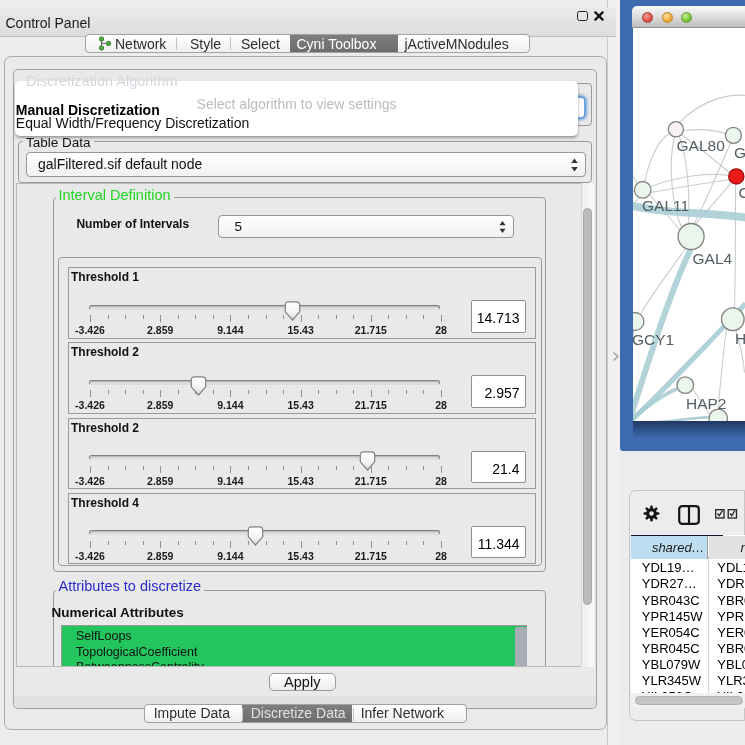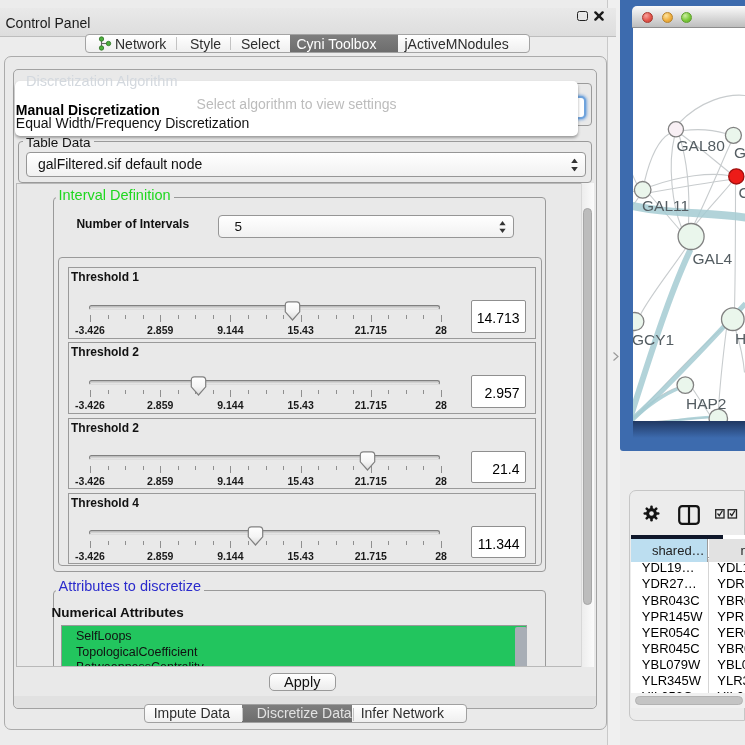--- a/index.html
+++ b/index.html
@@ -77,21 +77,21 @@
 #nettb { position:absolute; left:632px; top:5.5px; width:113px; height:22px;
   background:linear-gradient(#FBFBFB,#BEBEBE); border-bottom:1px solid #8E8E8E; border-radius:5px 0 0 0; }
 .tl { position:absolute; top:6.9px; width:11px; height:11px; border-radius:50%; }
 #canvas { position:absolute; left:632.5px; top:27.5px; width:112.5px; height:393px; background:#fff; overflow:hidden; }
 #canvshadow { position:absolute; left:632.5px; top:420.5px; width:112.5px; height:17px; background:linear-gradient(rgba(22,38,72,0.75),rgba(61,107,174,0)); }
 
 #tpbar { position:absolute; left:620px; top:455.5px; width:125px; height:27px; background:#E3E3E3; }
 #tpbar .t { position:absolute; left:14px; top:0; line-height:26px; font-size:13px; color:#333; }
 #tpanel { position:absolute; left:629px; top:489.5px; width:116px; height:231px; background:#ECECEC; border:1px solid #C6C6C6; border-radius:7px 0 0 7px; }
 #ttable { position:absolute; left:631px; top:534.5px; width:114px; height:158.5px; background:#fff; overflow:hidden; }
-#thead { position:absolute; left:0; top:0; width:92px; height:23.5px; border-top:4px solid #0f172a; border-bottom:1px solid #9b9b9b; }
+#thead { position:absolute; left:0; top:0; width:92px; height:23.5px; border-top:1px solid #0f172a; border-bottom:1px solid #9b9b9b;font-style:italic; }
 #th1 { position:absolute; left:0; top:0; width:76.5px; height:23.5px; background:#BCDEF0; border-right:1px solid #9b9b9b; text-align:center; padding-left:19px; line-height:23px; font-size:13px; color:#222; }
 #th2 { position:absolute; left:77.5px; top:0; width:36.5px; height:23.5px; background:#E2E2E2; line-height:23px; font-size:13px; color:#222; padding-left:32px; }
 .trow { position:absolute; left:0; width:114px; height:16.1px; font-size:13px; color:#000; }
 .tc1 { position:absolute; left:10.8px; top:0; line-height:17px; }
 .tc2 { position:absolute; left:86.3px; top:0; line-height:17px; }
 #tcoldiv { position:absolute; left:76.5px; top:24.5px; width:1px; height:134px; background:#D5D5D5; }
 #hsb { position:absolute; left:631px; top:693px; width:114px; height:14.5px; background:#F0F0F0; }
 #hsbthumb { position:absolute; left:3.5px; top:3px; width:108px; height:8.5px; background:#C4C4C4; border:1px solid #B2B2B2; border-radius:4.5px; }
 
 .ghost { color:#D3D8DE !important; }
@@ -488,21 +488,21 @@
   </div>
   <div id="vsb"></div>
   <div id="vsbthumb"></div>
 
   <div id="apply">Apply</div>
 
   <div id="bottabs">
     <div class="seldark"></div>
     <div class="tabtxt" style="left:9px;top:-1px">Impute Data</div>
     <div class="tsep" style="left:97.5px"></div>
-    <div class="tabtxt" style="left:112px;top:-1px;color:#E2E2E2">Discretize Data</div>
+    <div class="tabtxt" style="left:106px;top:-1px;color:#E2E2E2">Discretize Data</div>
     <div class="tsep" style="left:208px"></div>
     <div class="tabtxt" style="left:216px;top:-1px">Infer Network</div>
   </div>
 
   <svg class="icon" style="left:612px;top:352px" width="7" height="9" viewBox="0 0 7 9">
     <path d="M1.5,0.5 L6,4.5 L1.5,8.5" fill="none" stroke="#999" stroke-width="1.2"></path>
   </svg>
 
 </div>
 

